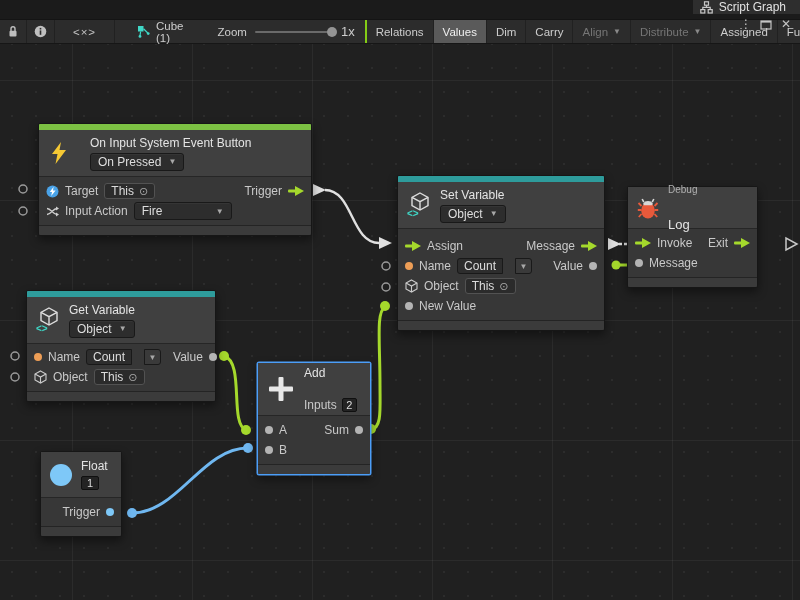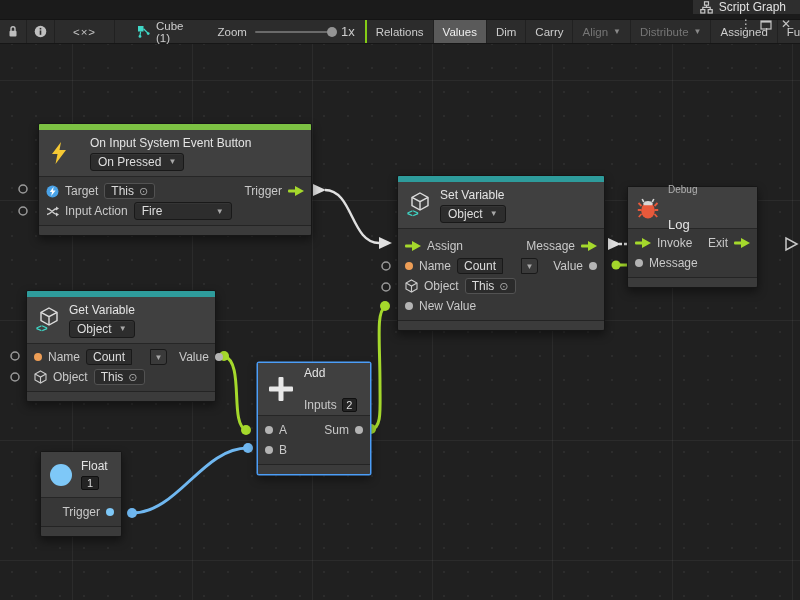--- a/index.html
+++ b/index.html
@@ -70,21 +70,21 @@
   .plabel { white-space:nowrap; color:#c9c9c9; }
   .footer { height:10px; background:#3b3b3b; border-top:1px solid #242424; border-radius:0 0 2px 2px; }
 
   .dropdown { display:inline-flex; align-items:center; gap:7px; background:#2d2d2d;
               border:1px solid #191919; border-radius:3px; padding:1px 7px; color:#dedede;
               box-shadow:inset 0 1px 0 rgba(255,255,255,0.04); white-space:nowrap; }
   .dd-arrow { font-size:8px; color:#a8a8a8; }
   .objfield { display:inline-flex; align-items:center; gap:5px; background:#2b2b2b;
               border:1px solid #525252; border-radius:3px; padding:0 6px; color:#dcdcdc; height:16px; }
   .picker { color:#a8a8a8; font-size:11px; }
-  .combo-split { display:inline-flex; gap:18px; }
+  .combo-split { display:inline-flex; gap:12px; }
   .combo-split .val { background:#2d2d2d; border:1px solid #191919; border-radius:3px 0 0 3px;
                       padding:0 6px; height:16px; display:flex; align-items:center; color:#dedede; }
   .combo-split .arr { background:#3a3a3a; border:1px solid #191919; border-radius:0 3px 3px 0;
                       width:17px; height:16px; display:flex; align-items:center; justify-content:center; }
   .valuebox { background:#232323; border:1px solid #101010; border-radius:2px; min-width:15px;
               height:14px; padding:0 3px; display:flex; align-items:center; justify-content:center;
               color:#dcdcdc; font-size:11px; }
 
   .pdot { width:8px; height:8px; border-radius:50%; flex:none; }
   .pdot.gray { background:var(--port-gray,#b4b4b4); }

